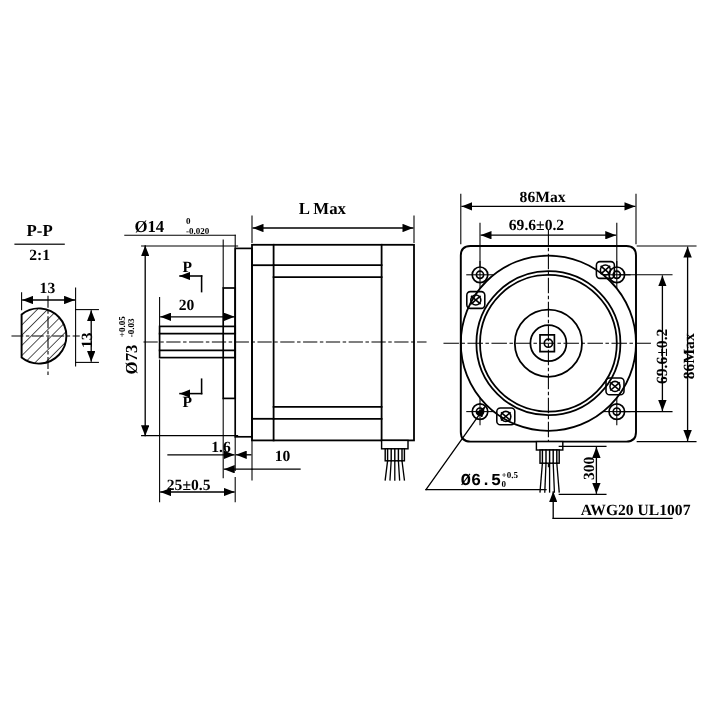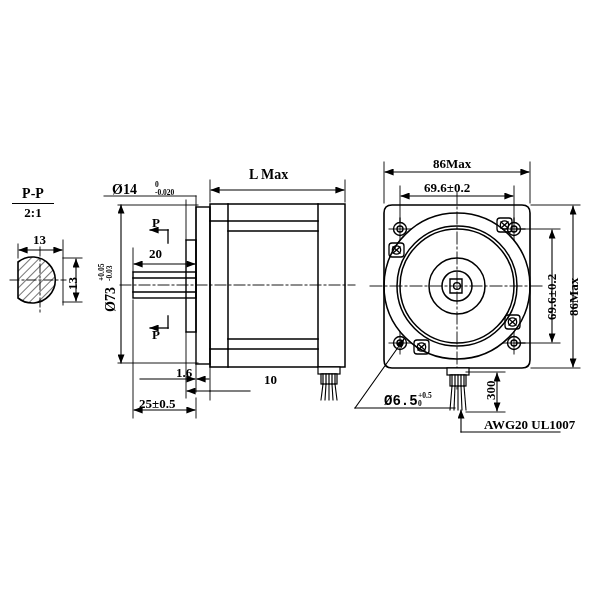--- a/index.html
+++ b/index.html
@@ -359,21 +359,21 @@
 
   <div class="lbl lbl-lg" style="left:249px; top:168px;">L Max</div>
 
   <div class="lbl lbl-md" style="left:149px; top:247px;">20</div>
 
   <div class="lbl lbl-md" style="left:152px; top:216px;">P</div>
   <div class="lbl lbl-md" style="left:152px; top:328px;">P</div>
 
   <div class="lbl lbl-md" style="left:148px; top:366px;margin-left:28px;">1.6</div>
 
-  <div class="lbl lbl-md" style="left:229px; top:373px;margin-left:35px;">10</div>
+  <div class="lbl lbl-md" style="left:229px; top:373px;">10</div>
 
   <div class="lbl lbl-md" style="left:139px; top:397px;">25±0.5</div>
 
   <div class="lbl lbl-md" style="left:433px; top:157px;">86Max</div>
 
   <div class="lbl lbl-md" style="left:424px; top:181px;">69.6±0.2</div>
 
   <div class="lbl lbl-md rot90" style="left:545px; top:320px;">69.6±0.2</div>
 
   <div class="lbl lbl-md rot90" style="left:567px; top:316px;">86Max</div>

